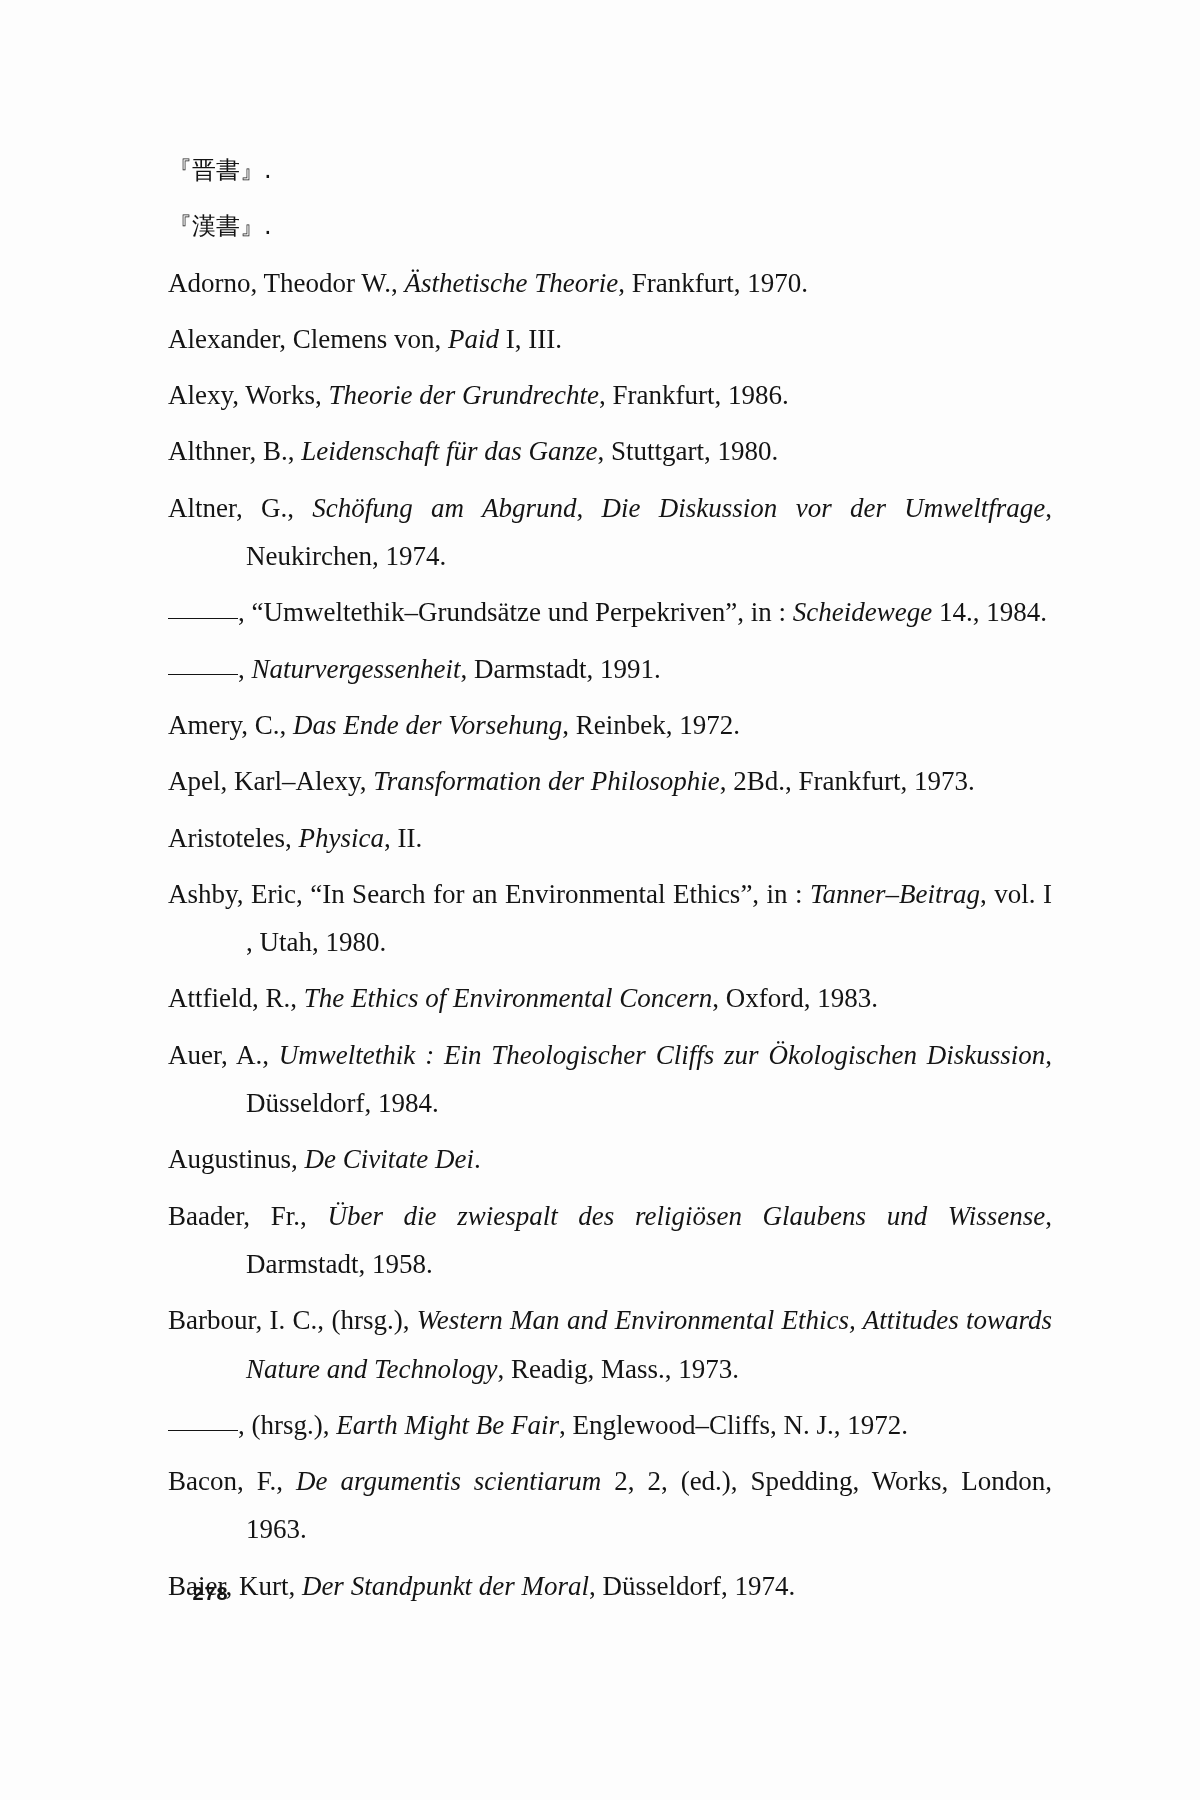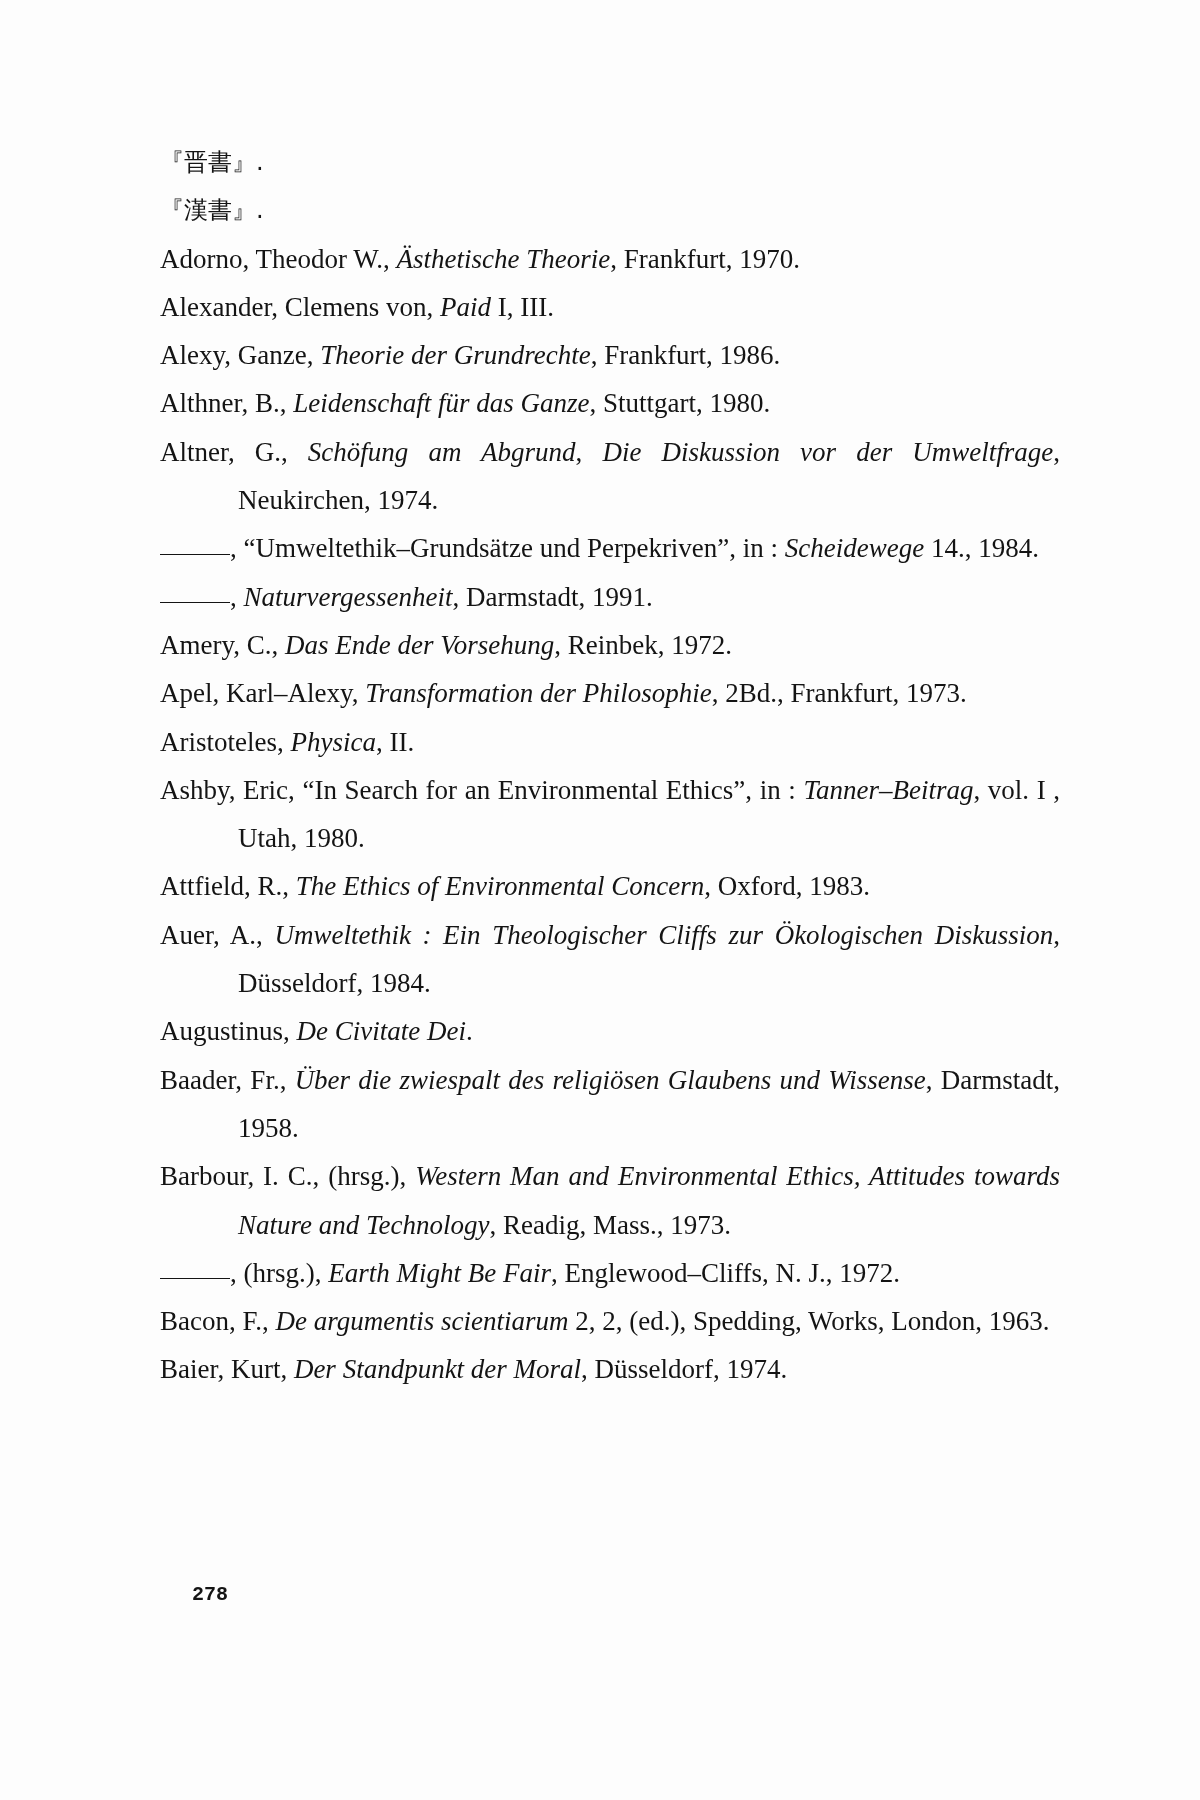--- a/index.html
+++ b/index.html
@@ -16,21 +16,21 @@
     left: 160px;
     top: 138px;
     width: 900px;
   }
   .entry {
     font-size: 27px;
     line-height: 48.3px;
     padding-left: 78px;
     text-indent: -78px;
     text-align: justify;
-    margin: 0;
+    margin: 8px;
   }
   .entry.cjk {
     font-family: "DejaVu Sans", sans-serif;
     font-size: 24px;
   }
   .entry i { }
   .dash {
     display: inline-block;
     width: 70px;
     border-bottom: 1.5px solid #141414;
@@ -49,21 +49,21 @@
   }
 </style>
 </head>
 <body>
 
 <div class="page" id="bib">
     <p class="entry cjk"><span>『晋書』.</span></p>
     <p class="entry cjk"><span>『漢書』.</span></p>
     <p class="entry"><span>Adorno, Theodor W., </span><i>Ästhetische Theorie</i><span>, Frankfurt, 1970.</span></p>
     <p class="entry"><span>Alexander, Clemens von, </span><i>Paid</i><span> I, III.</span></p>
-    <p class="entry"><span>Alexy, Ganze, </span><i>Theorie der Grundrechte</i><span>, Frankfurt, 1986.</span></p>
+    <p class="entry"><span>Alexy, Works, </span><i>Theorie der Grundrechte</i><span>, Frankfurt, 1986.</span></p>
     <p class="entry"><span>Althner, B., </span><i>Leidenschaft für das Ganze</i><span>, Stuttgart, 1980.</span></p>
     <p class="entry"><span>Altner, G., </span><i>Schöfung am Abgrund</i><span>, </span><i>Die Diskussion vor der Umweltfrage</i><span>, Neukirchen, 1974.</span></p>
     <p class="entry"><span class="dash"></span><span>, “Umweltethik–Grundsätze und Perpekriven”, in : </span><i>Scheidewege</i><span> 14., 1984.</span></p>
     <p class="entry"><span class="dash"></span><span>, </span><i>Naturvergessenheit</i><span>, Darmstadt, 1991.</span></p>
     <p class="entry"><span>Amery, C., </span><i>Das Ende der Vorsehung</i><span>, Reinbek, 1972.</span></p>
     <p class="entry"><span>Apel, Karl–Alexy, </span><i>Transformation der Philosophie</i><span>, 2Bd., Frankfurt, 1973.</span></p>
     <p class="entry"><span>Aristoteles, </span><i>Physica</i><span>, II.</span></p>
     <p class="entry"><span>Ashby, Eric, “In Search for an Environmental Ethics”, in : </span><i>Tanner–Beitrag</i><span>, vol. I , Utah, 1980.</span></p>
     <p class="entry"><span>Attfield, R., </span><i>The Ethics of Environmental Concern</i><span>, Oxford, 1983.</span></p>
     <p class="entry"><span>Auer, A., </span><i>Umweltethik : Ein Theologischer Cliffs zur Ökologischen Diskussion</i><span>, Düsseldorf, 1984.</span></p>

